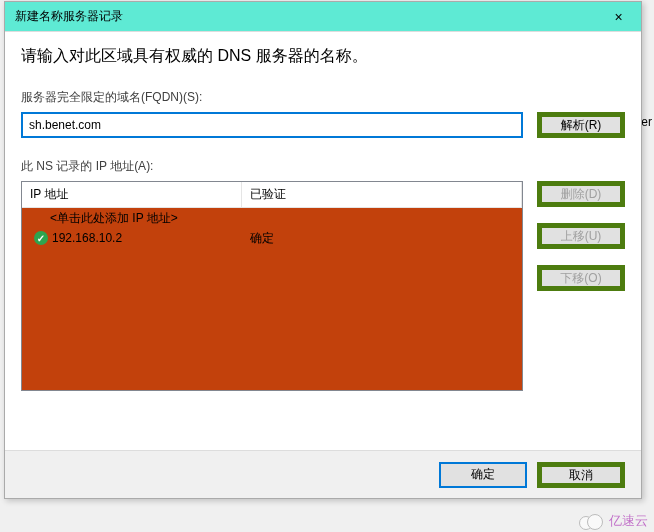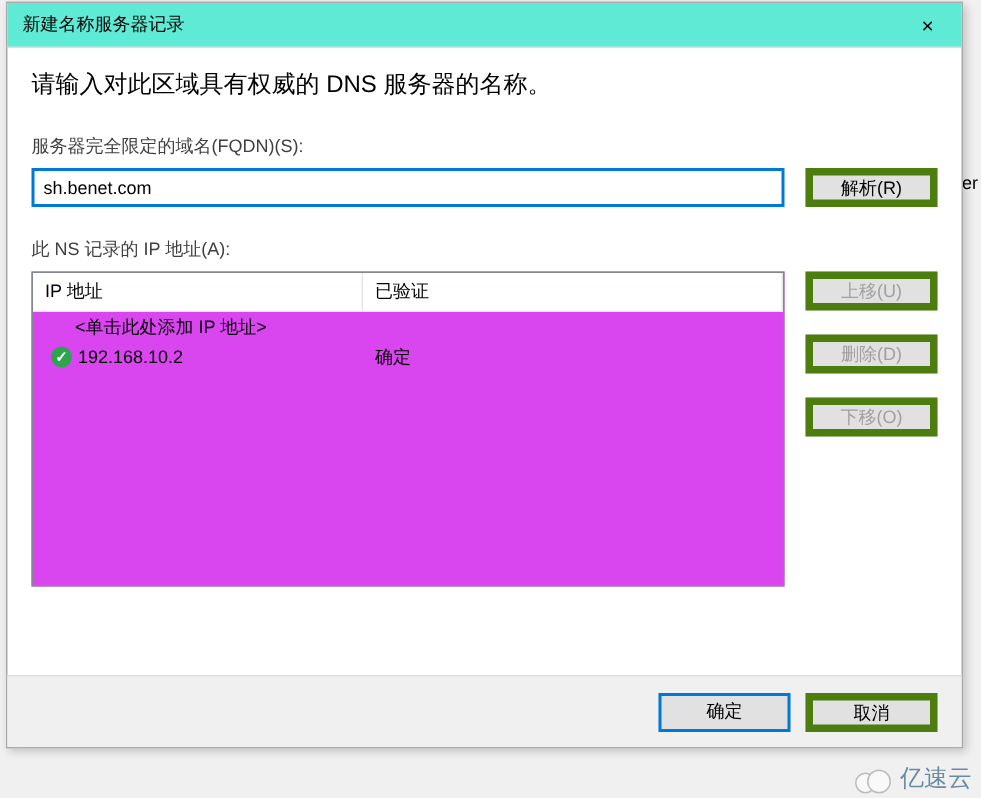--- a/index.html
+++ b/index.html
@@ -68,21 +68,21 @@
     .side-btn:disabled { color: #a0a0a0; cursor: default; }
     .side-btn.primary {
       background: #e1e1e1;
       border: 2px solid #0078d7;
     }
     .ip-section { display: flex; gap: 14px; }
     .ip-table {
       flex: 1;
       border: 1px solid #828790;
       height: 210px;
-      background: #d946ef;
+      background: #c2410c;
     }
     .ip-header {
       display: flex;
       background: #fff;
       border-bottom: 1px solid #e5e5e5;
     }
     .ip-header-cell {
       padding: 4px 8px;
       font-size: 12px;
       background: #fff;
@@ -156,21 +156,21 @@
     .watermark-cloud::before,
     .watermark-cloud::after {
       content: "";
       position: absolute;
       border-radius: 50%;
       border: 1.5px solid #999;
       background: #fff;
     }
     .watermark-cloud::before { width: 12px; height: 12px; left: 0; top: 3px; }
     .watermark-cloud::after { width: 14px; height: 14px; left: 8px; top: 1px; }
-    .watermark-text { font-size: 16px; color: #0c4a6e; }
+    .watermark-text { font-size: 13px; color: #a21caf; }
   </style>
 </head>
 <body>
 
 <div class="bg-text">aster</div>
 
 <div class="window">
   <div class="titlebar">
     <span class="titlebar-text">新建名称服务器记录</span>
     <div class="close-btn">
@@ -202,22 +202,22 @@
           <div class="ip-row">
             <div class="ip-cell col-ip">
               <span class="ok-icon">✓</span>
               <span>192.168.10.2</span>
             </div>
             <div class="ip-cell col-verify">确定</div>
           </div>
         </div>
       </div>
       <div class="side-btns">
+        <button class="side-btn" disabled="">删除(D)</button>
         <button class="side-btn" disabled="">上移(U)</button>
-        <button class="side-btn" disabled="">删除(D)</button>
         <button class="side-btn" disabled="">下移(O)</button>
       </div>
     </div>
   </div>
 
   <div class="bottom-bar">
     <button class="side-btn primary">确定</button>
     <button class="side-btn">取消</button>
   </div>
 </div>

